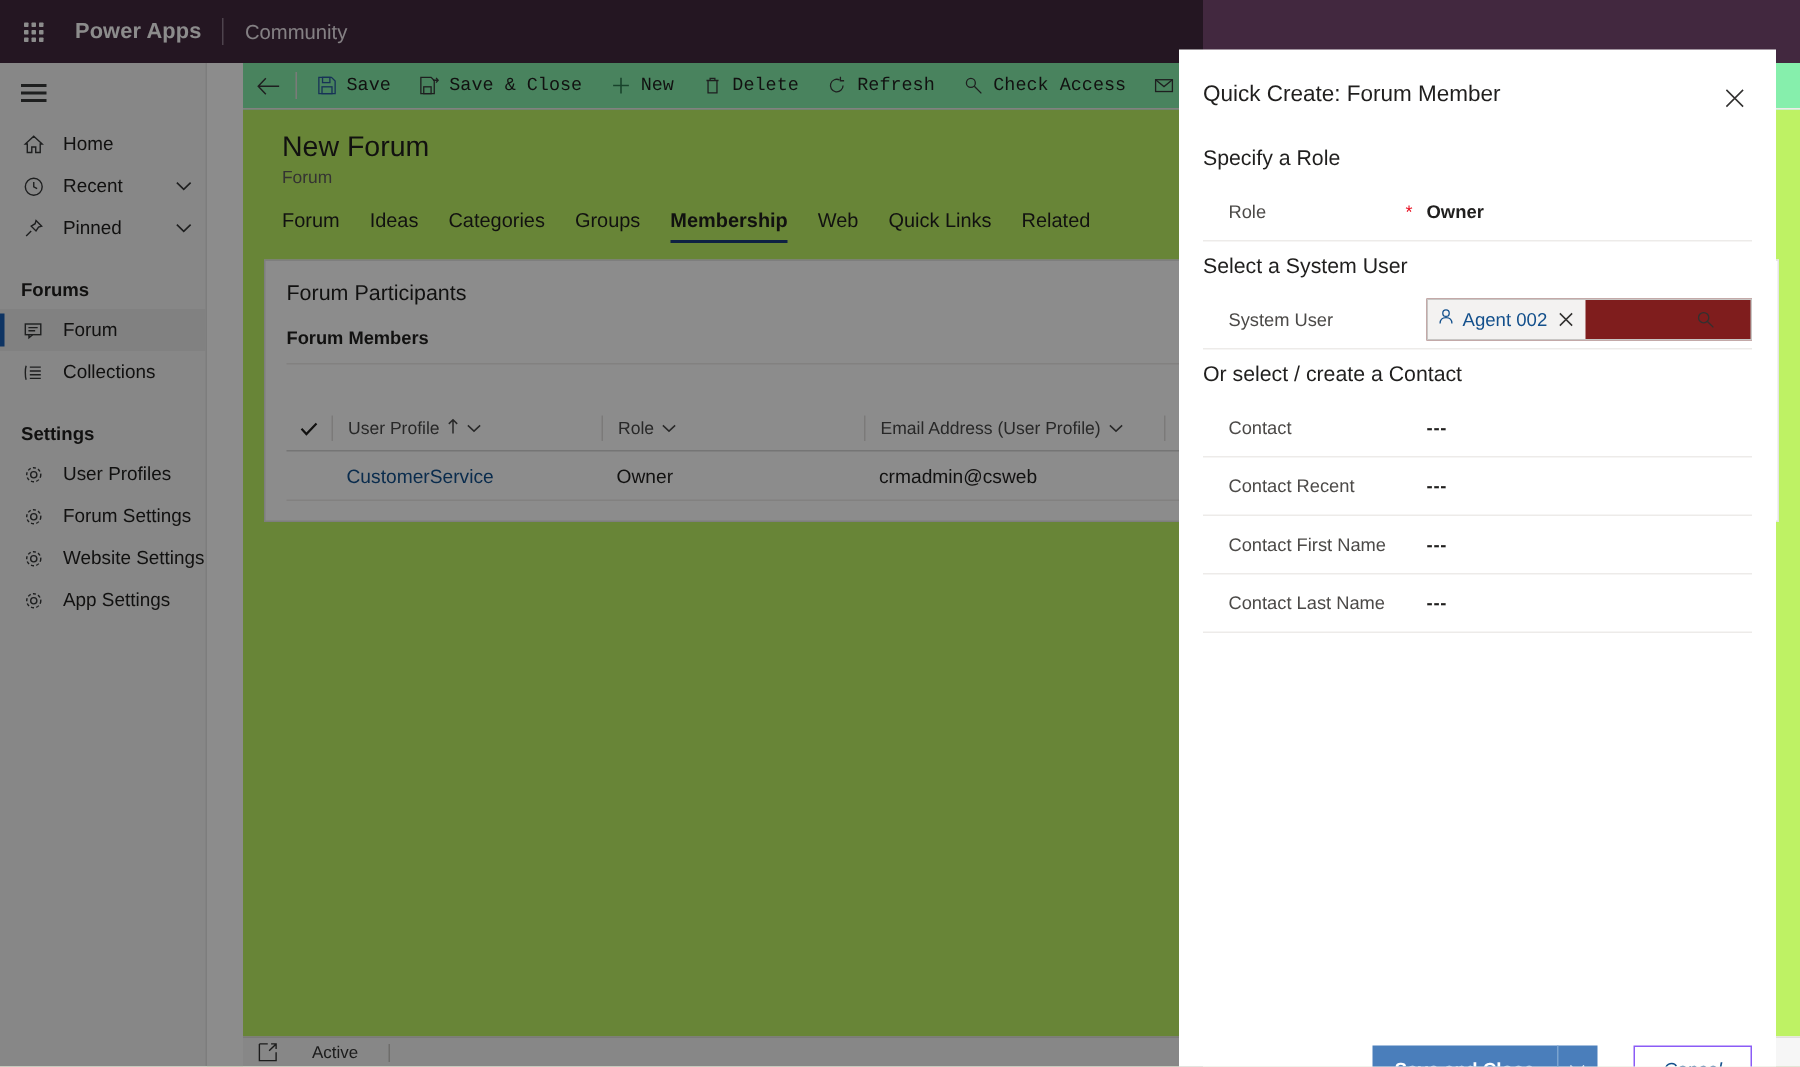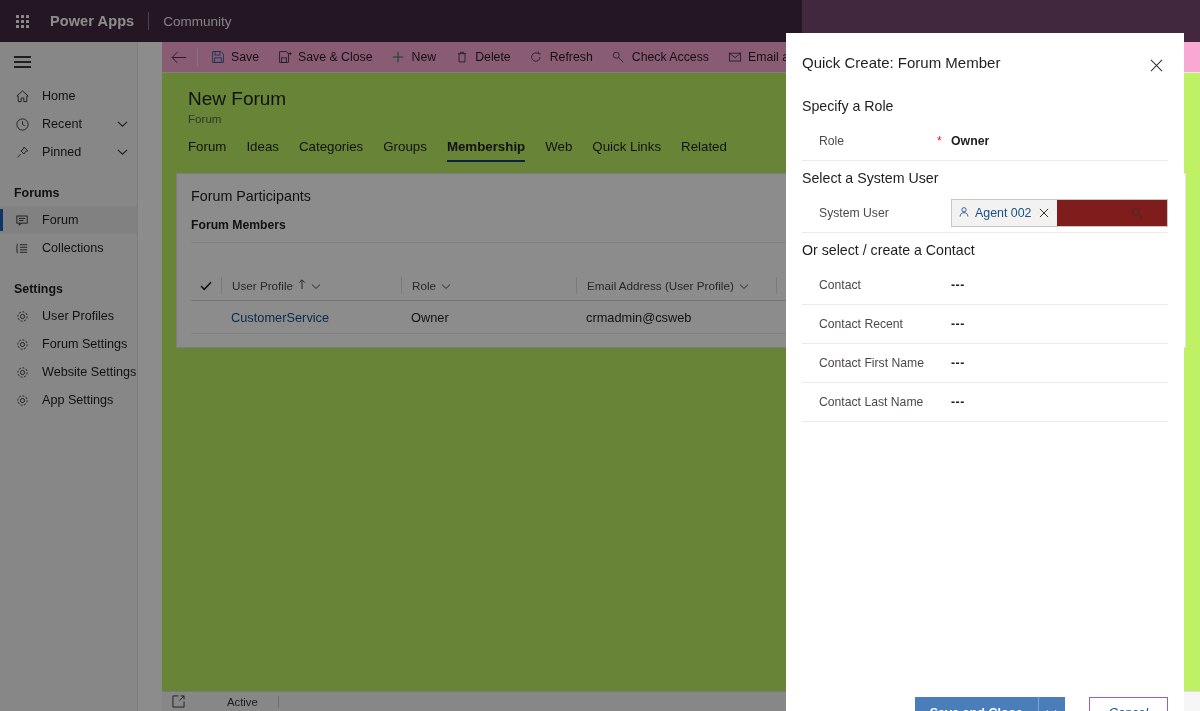--- a/index.html
+++ b/index.html
@@ -71,24 +71,25 @@
   .nav-group {
     font-size: 12.4px; font-weight: bold; color: #201f1e;
     padding: 0 0 0 14px; height: 26px; display: flex; align-items: center;
   }
   .nav-spacer { height: 14px; }
 
   
   .cmdbar {
     position: absolute; top: 42px; left: 162px;
     width: 1038px; height: 31px;
-    background: #f9a8d4;
+    background: #86efac;
     border-bottom: 1px solid #edebe9;
     display: flex; align-items: center;
     z-index: 1;
+    font-family: Liberation Mono, monospace;
   }
   .cmd-back {
     width: 34px; height: 31px; display: flex; align-items: center; justify-content: center;
     cursor: pointer;
   }
   .cmd-div { width: 1px; height: 18px; background: #e1dfdd; margin: 0 3px 0 1px; }
   .cmd-btn {
     height: 31px; display: flex; align-items: center; gap: 6px;
     padding: 0 9px; cursor: pointer; font-size: 12.3px; color: #201f1e; white-space: nowrap;
   }
@@ -160,21 +161,21 @@
 
   
   .statusbar {
     position: absolute; left: 162px; bottom: 0;
     width: 1038px; height: 20px;
     background: #f6f6f6; border-top: 1px solid #e1dfdd;
     display: flex; align-items: center; font-size: 11.3px; color: #333;
     z-index: 2;
   }
   .sb-ico { margin-left: 10px; display: flex; align-items: center; }
-  .sb-txt { margin-left: 42px; }
+  .sb-txt { margin-left: 23px; }
   .sb-div { width: 1px; height: 12px; background: #c8c6c4; margin-left: 20px; }
 
   
   .scrim {
     position: absolute; top: 0; left: 0; width: 802px; height: 711px;
     background: rgba(0,0,0,0.45);
     z-index: 10;
   }
 
   

